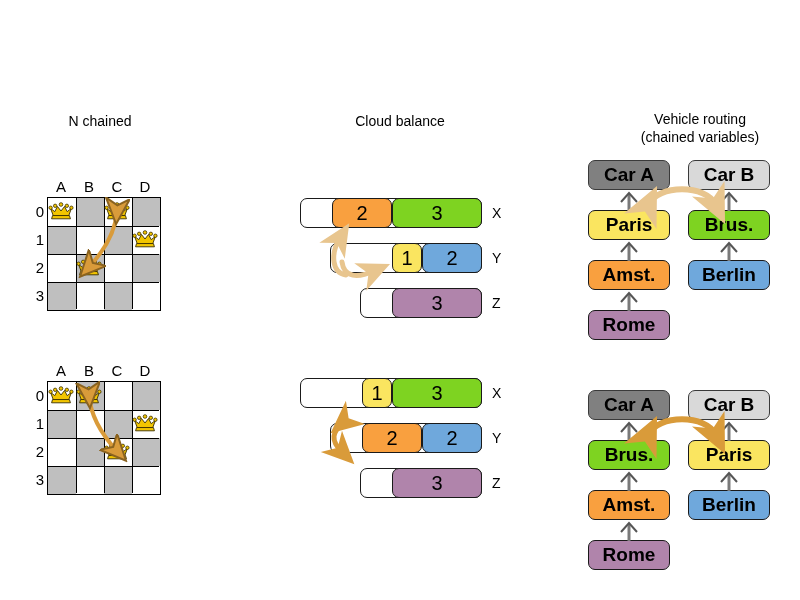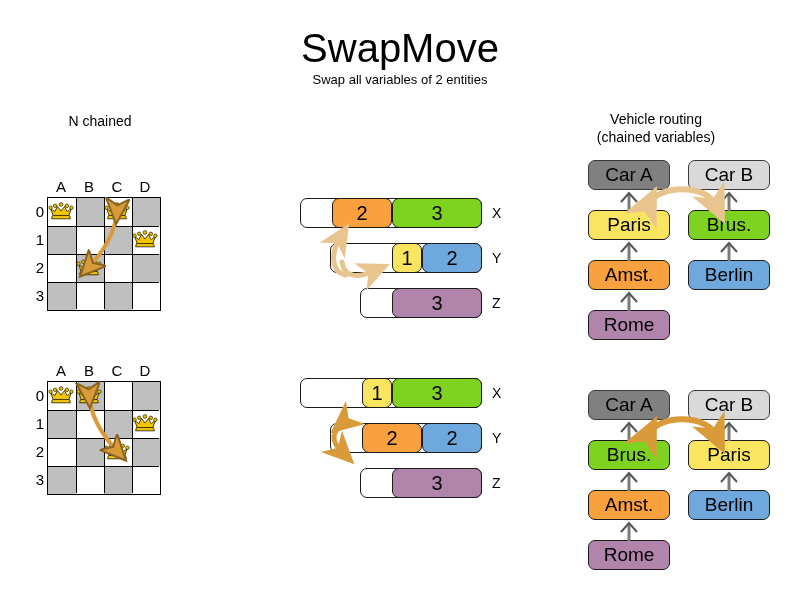--- a/index.html
+++ b/index.html
@@ -63,36 +63,35 @@
   }
   .cb-label {
     position: absolute; font-size: 14px; color: #000; top: 6px;
   }
 
   
   .vr-box {
     position: absolute; width: 82px; height: 30px;
     border: 1.8px solid #3a3a3a; border-radius: 7px;
     display: flex; align-items: center; justify-content: center;
-    font-size: 19px; color: #000; white-space: nowrap;
+    font-size: 19px; color: #000; white-space: nowrap; font-weight: bold;
   }
   .vr-arrow-up { position: absolute; width: 22px; height: 22px; }
 
   svg { display: block; overflow: visible; }
 </style>
 </head>
 <body>
 
 <div id="page">
 
-  <div class="main-title">SwapMove</div>
-  <div class="sub-title">Swap all variables of 2 entities</div>
 
   <div class="sec-title" style="left:20px; top:112px; width:160px;">N chained</div>
-  <div class="sec-title" style="left:576px; top:110px; width:160px;">
+  <div class="sec-title" style="left:320px; top:112px; width:160px;">Cloud balance</div>
+  <div class="sec-title" style="left:620px; top:110px; width:160px;">
     <div>Vehicle routing</div>
     <div>(chained variables)</div>
   </div>
 
   <div class="board-wrap" id="nq-before" style="left:26px; top:178px; width:150px; height:150px;">
       <div class="col-label" style="left:21px;top:0px;">A</div>
       <div class="col-label" style="left:49px;top:0px;">B</div>
       <div class="col-label" style="left:77px;top:0px;">C</div>
       <div class="col-label" style="left:105px;top:0px;">D</div>
       <div class="row-label" style="left:2px;top:25px;">0</div>

